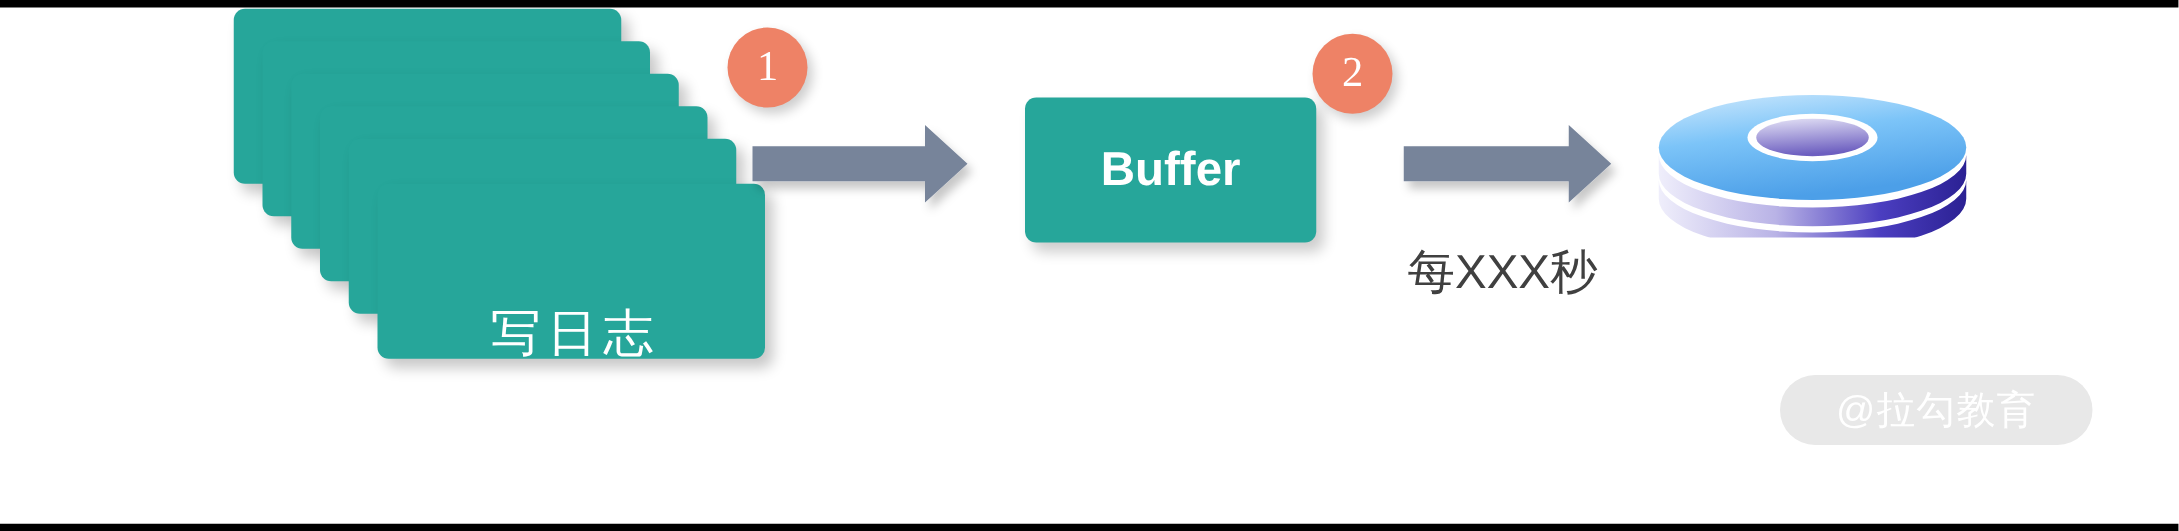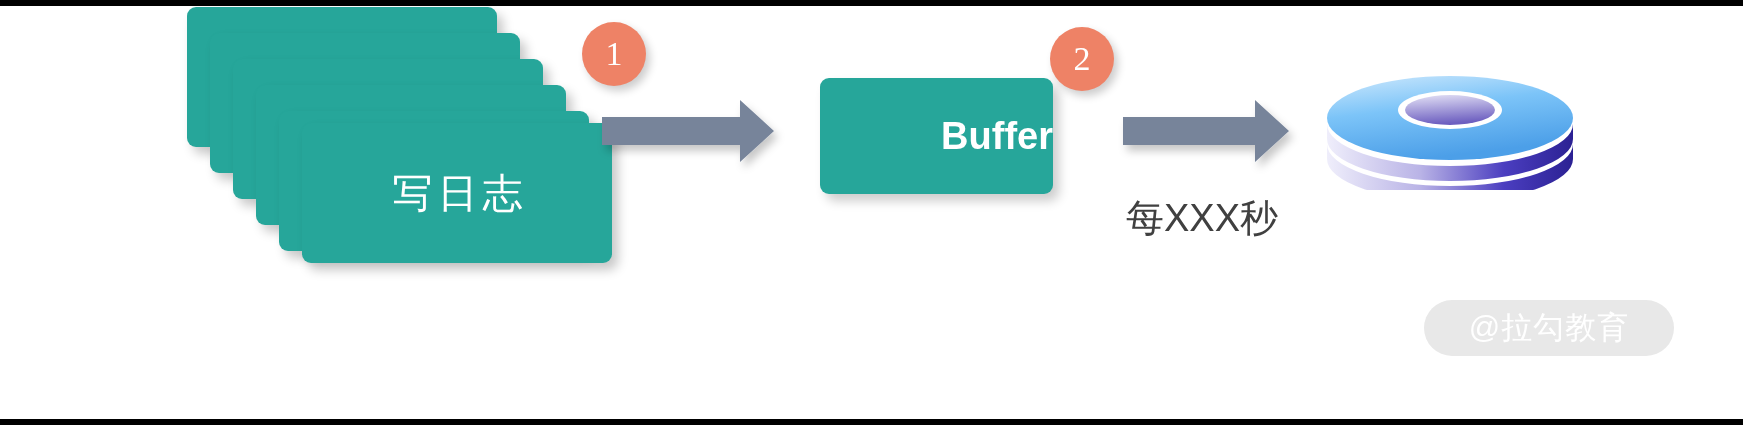--- a/index.html
+++ b/index.html
@@ -93,21 +93,21 @@
     position: absolute;
     left: 820px;
     top: 78px;
     width: 233px;
     height: 116px;
     background: #26a69a;
     border-radius: 9px;
     box-shadow: 6px 7px 11px rgba(0,0,0,0.20);
     display: flex;
     align-items: center;
-    justify-content: flex-end;
+    justify-content: center;
     box-sizing: border-box;
   }
   .buffer-label {
     color: #ffffff;
     font-size: 38px;
     font-weight: bold;
     line-height: 1;
   }
 
   
@@ -157,21 +157,21 @@
 <div id="canvas">
 
   <div class="edge-bar top"></div>
 
   <div id="card-stack">
     <div class="log-card" style="left:187px; top:7px;"></div>
     <div class="log-card" style="left:210px; top:33px;"></div>
     <div class="log-card" style="left:233px; top:59px;"></div>
     <div class="log-card" style="left:256px; top:85px;"></div>
     <div class="log-card" style="left:279px; top:111px;"></div>
-    <div class="log-card front" style="left:302px; top:123px;">
+    <div class="log-card front" style="left:302px; top:147px;align-items:flex-end;">
       <span class="card-label">写日志</span>
     </div>
   </div>
 
   <div class="step-badge" style="left:582px; top:22px;">
     <span>1</span>
   </div>
 
   <div class="arrow" style="left:602px; top:100px; width:175px;">
     <svg width="175" height="62" viewBox="0 0 175 62">

